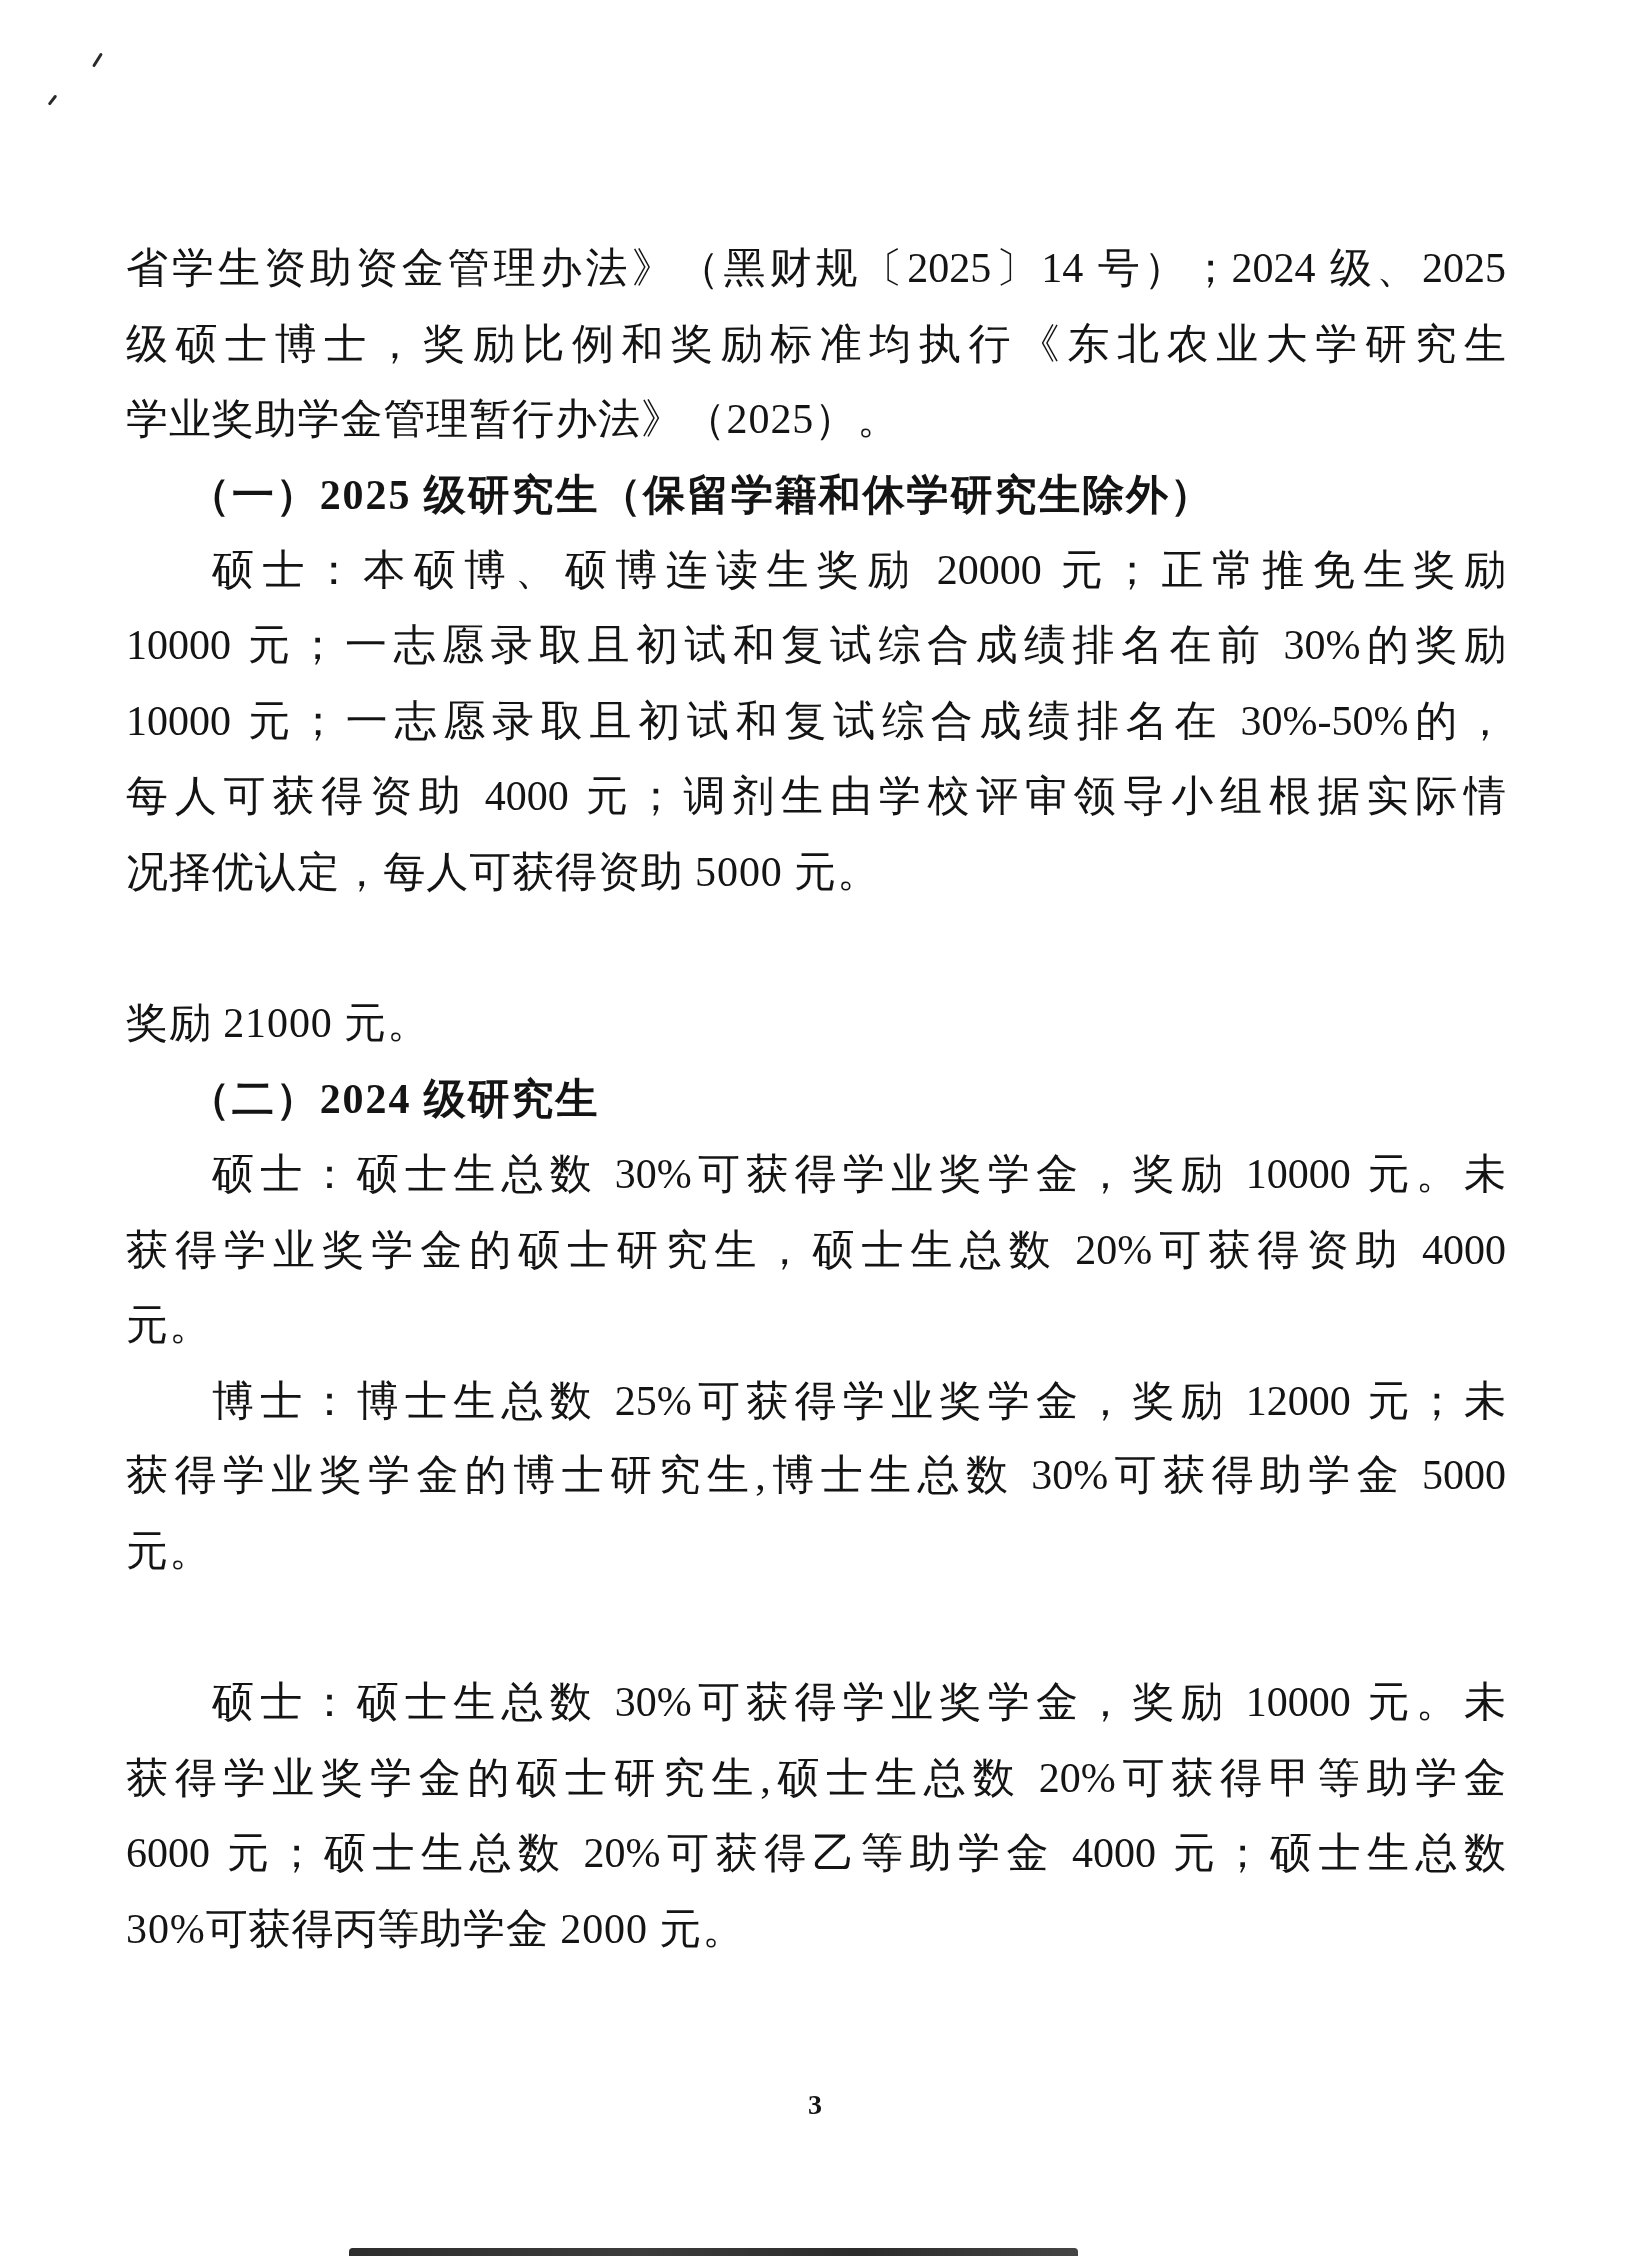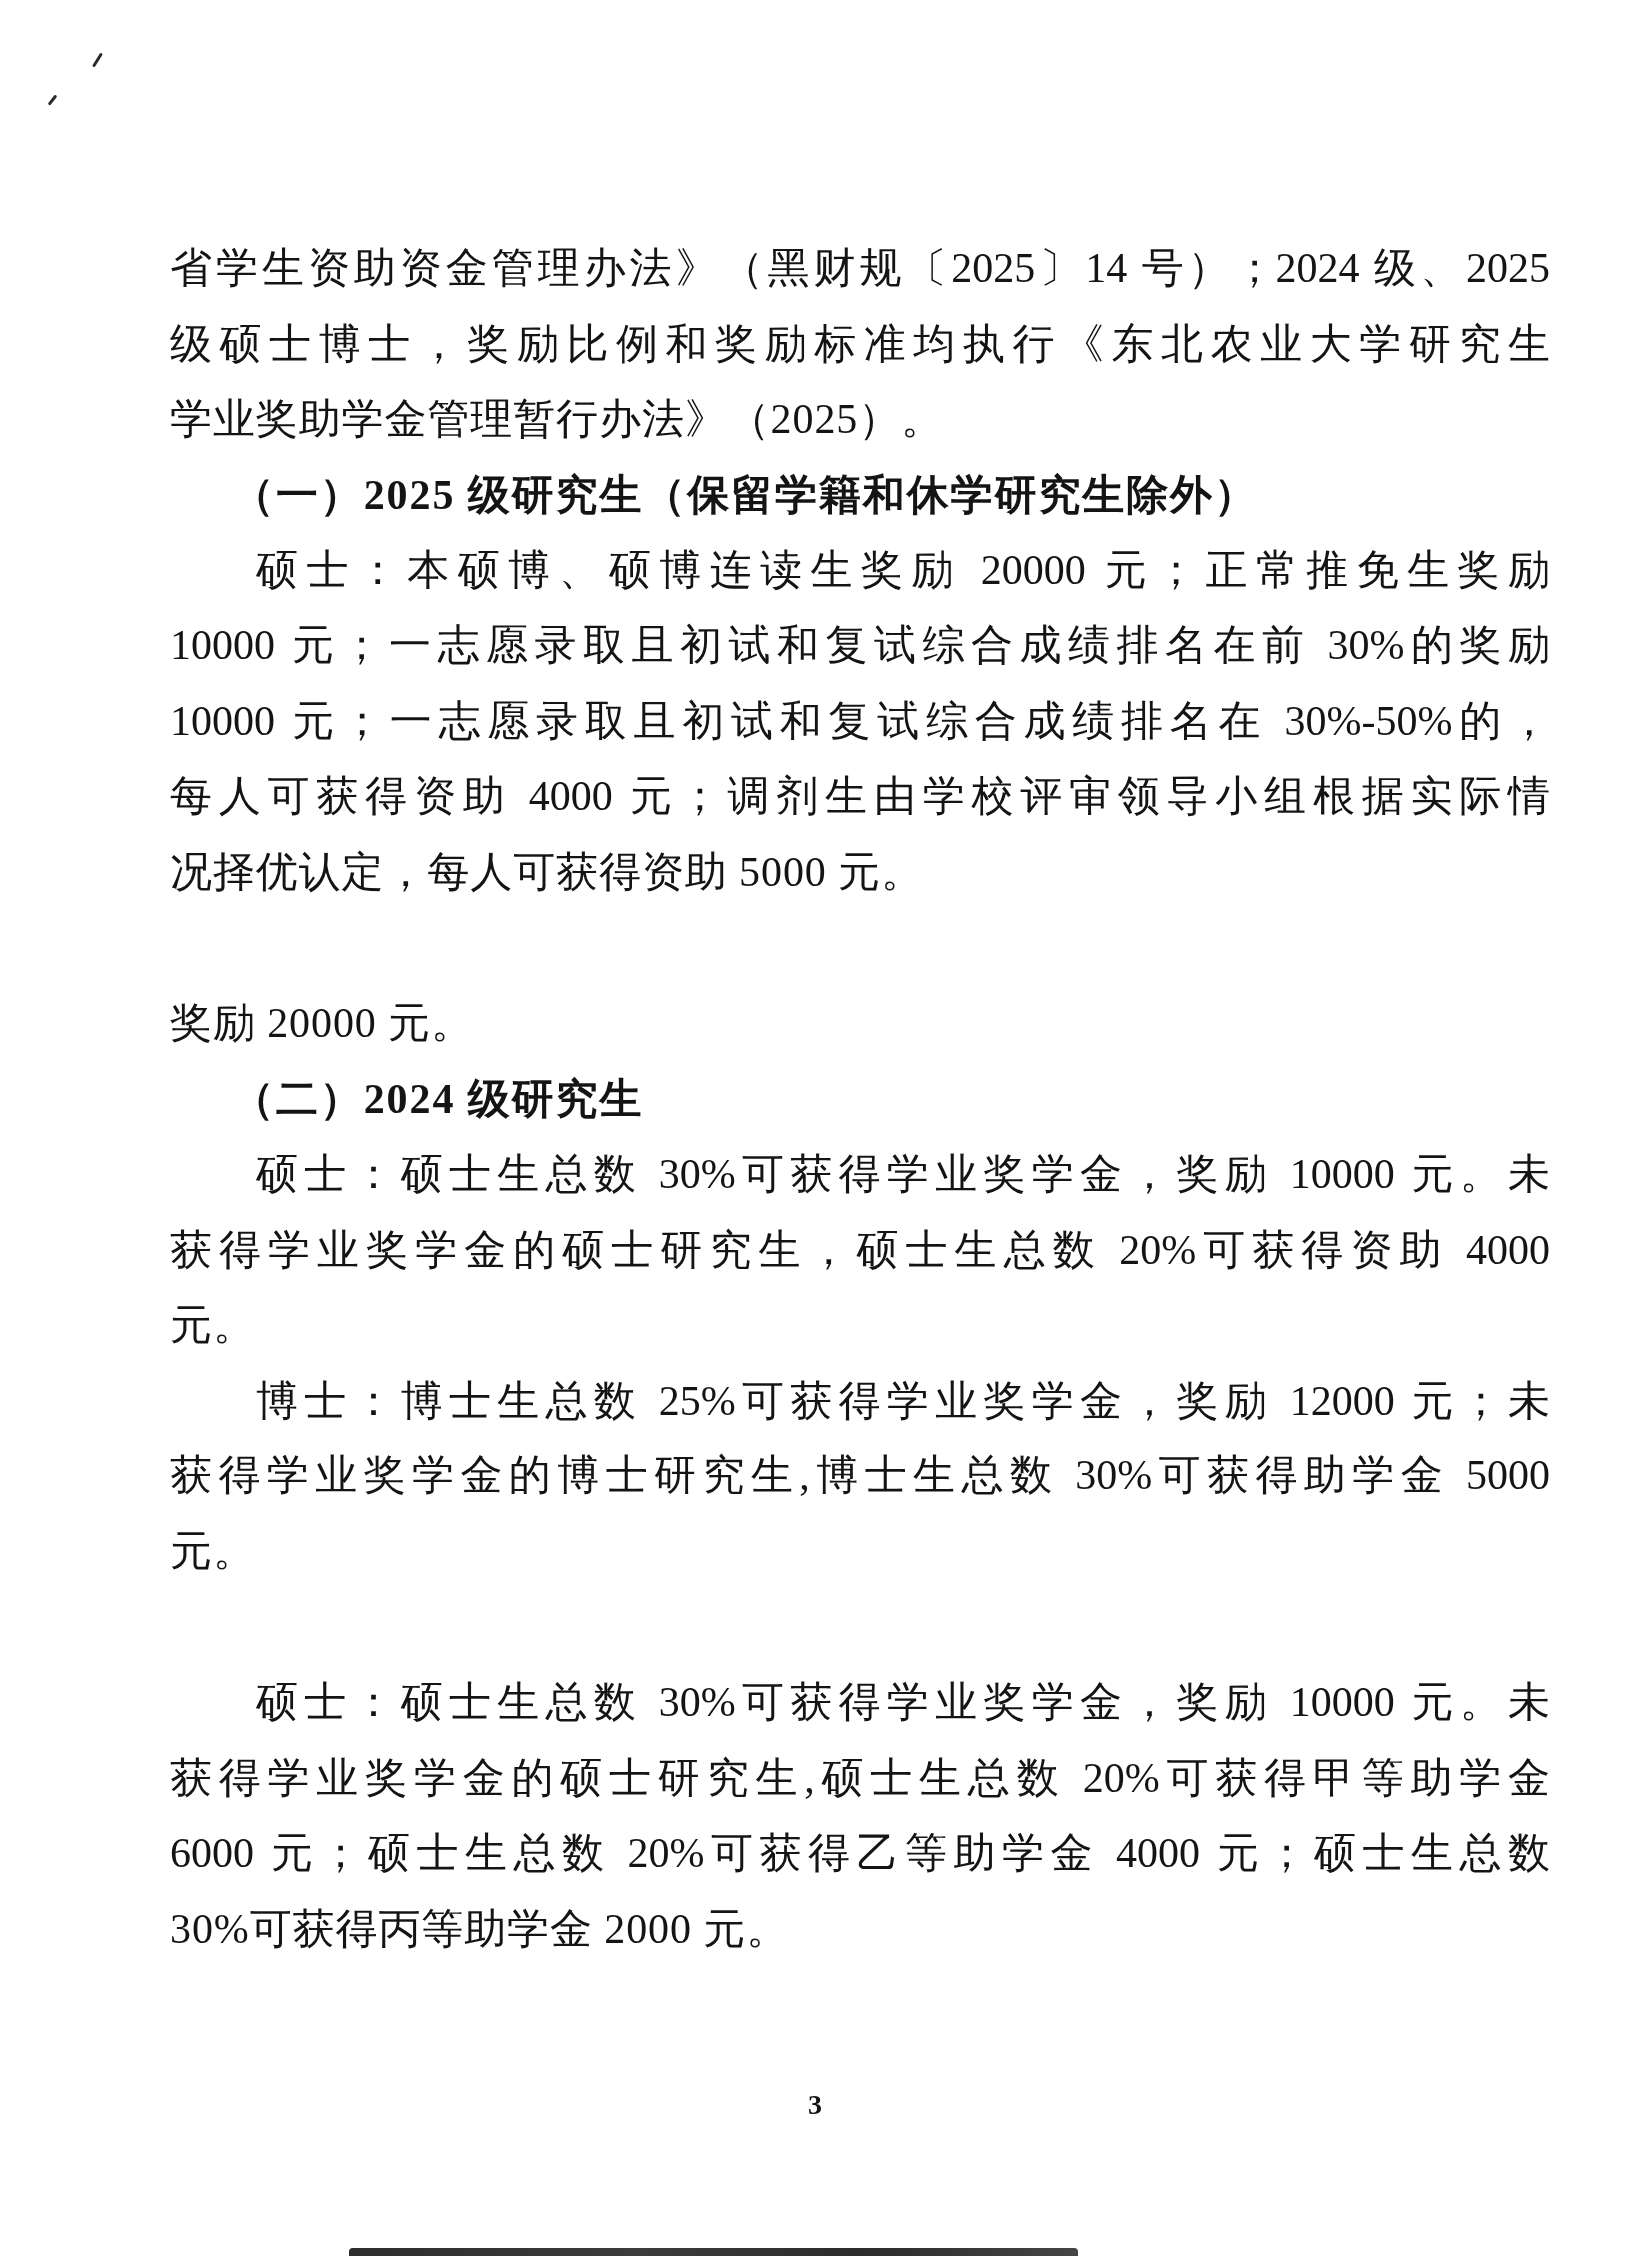--- a/index.html
+++ b/index.html
@@ -17,21 +17,20 @@
     color: #141414;
   }
   .line {
     position: absolute;
     left: 126px;
     width: 1380px;
     font-size: 42px;
     line-height: 54px;
     letter-spacing: 0.9px;
     white-space: nowrap;
-    margin-left: 44px;
   }
   .j {
     white-space: normal;
     text-align: justify;
     text-align-last: justify;
     letter-spacing: 0;
   }
   .ind {
     padding-left: 86px;
     width: 1294px;
@@ -87,21 +86,21 @@
   <div class="line" style="top:392px"><span>学业奖助学金管理暂行办法》（2025）。</span></div>
 
   <div class="line heading" style="top:468px"><span>（一）2025 级研究生（保留学籍和休学研究生除外）</span></div>
 
   <div class="line j ind" style="top:543px"><span class="lbl">硕士：</span><span>本硕博、硕博连读生奖励 20000 元；正常推免生奖励</span></div>
   <div class="line j" style="top:618px"><span>10000 元；一志愿录取且初试和复试综合成绩排名在前 30%的奖励</span></div>
   <div class="line j" style="top:694px"><span>10000 元；一志愿录取且初试和复试综合成绩排名在 30%-50%的，</span></div>
   <div class="line j" style="top:769px"><span>每人可获得资助 4000 元；调剂生由学校评审领导小组根据实际情</span></div>
   <div class="line" style="top:845px"><span>况择优认定，每人可获得资助 5000 元。</span></div>
 
-  <div class="line" style="top:996px"><span>奖励 20000 元。</span></div>
+  <div class="line" style="top:996px"><span>奖励 21000 元。</span></div>
 
   <div class="line heading" style="top:1072px"><span>（二）2024 级研究生</span></div>
 
   <div class="line j ind" style="top:1147px"><span class="lbl">硕士：</span><span>硕士生总数 30%可获得学业奖学金，奖励 10000 元。未</span></div>
   <div class="line j" style="top:1223px"><span>获得学业奖学金的硕士研究生，硕士生总数 20%可获得资助 4000</span></div>
   <div class="line" style="top:1298px"><span>元。</span></div>
 
   <div class="line j ind" style="top:1374px"><span class="lbl">博士：</span><span>博士生总数 25%可获得学业奖学金，奖励 12000 元；未</span></div>
   <div class="line j" style="top:1448px"><span>获得学业奖学金的博士研究生,博士生总数 30%可获得助学金 5000</span></div>
   <div class="line" style="top:1524px"><span>元。</span></div>

